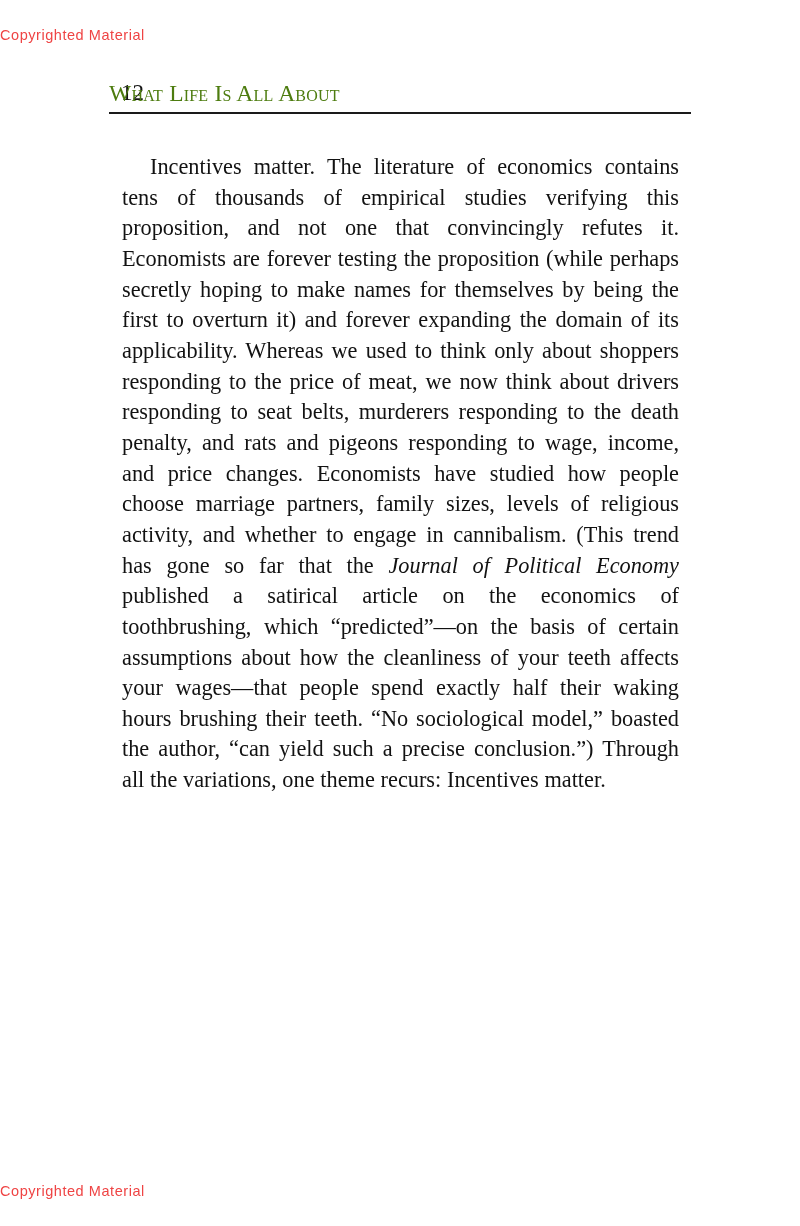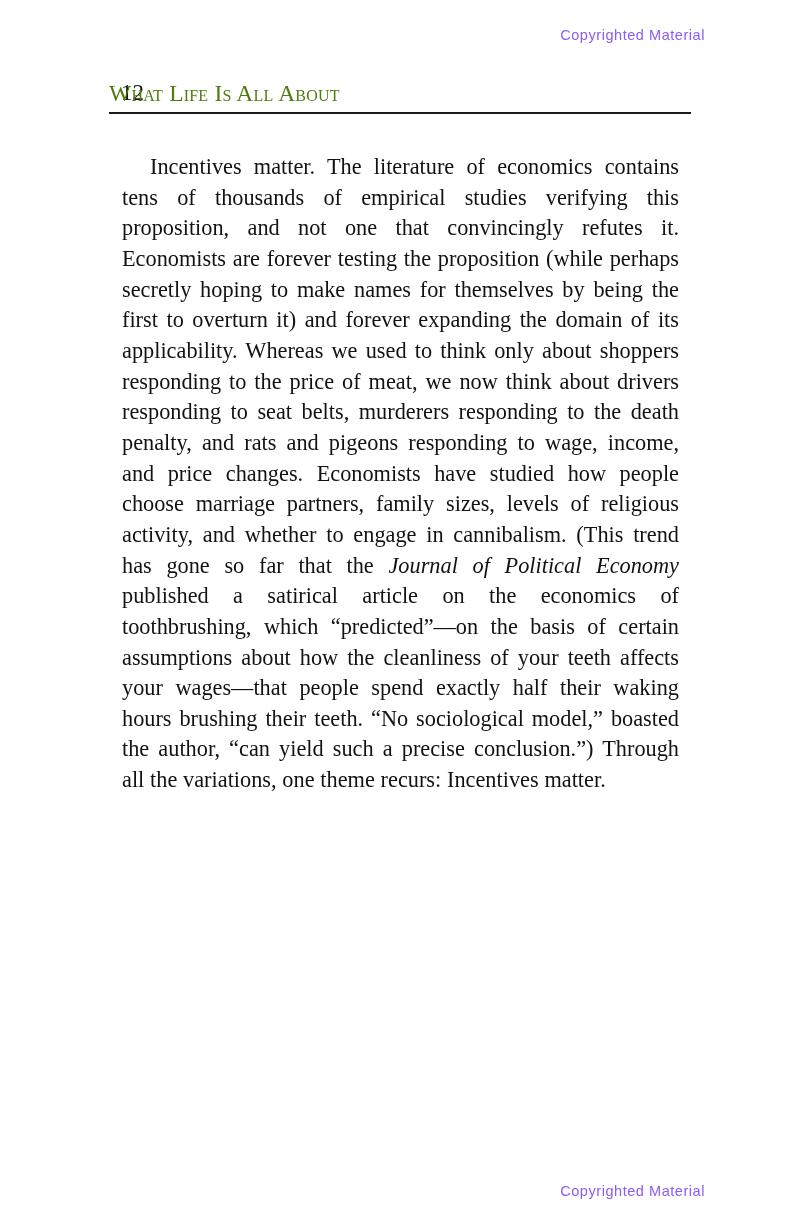--- a/index.html
+++ b/index.html
@@ -22,25 +22,25 @@
     position: absolute;
     inset: 0;
     background: #ffffff;
   }
 
   
   .watermark {
     position: absolute;
     left: 0;
     width: 705px;
-    text-align: right;
+    text-align: left;
     font-family: "Liberation Sans", "DejaVu Sans", sans-serif;
     font-size: 14.5px;
     letter-spacing: 0.55px;
-    color: #8b5cf6;
+    color: #ef4444;
     white-space: nowrap;
   }
 
   .watermark-top {
     top: 27px;
   }
 
   .watermark-bottom {
     top: 1183px;
   }

